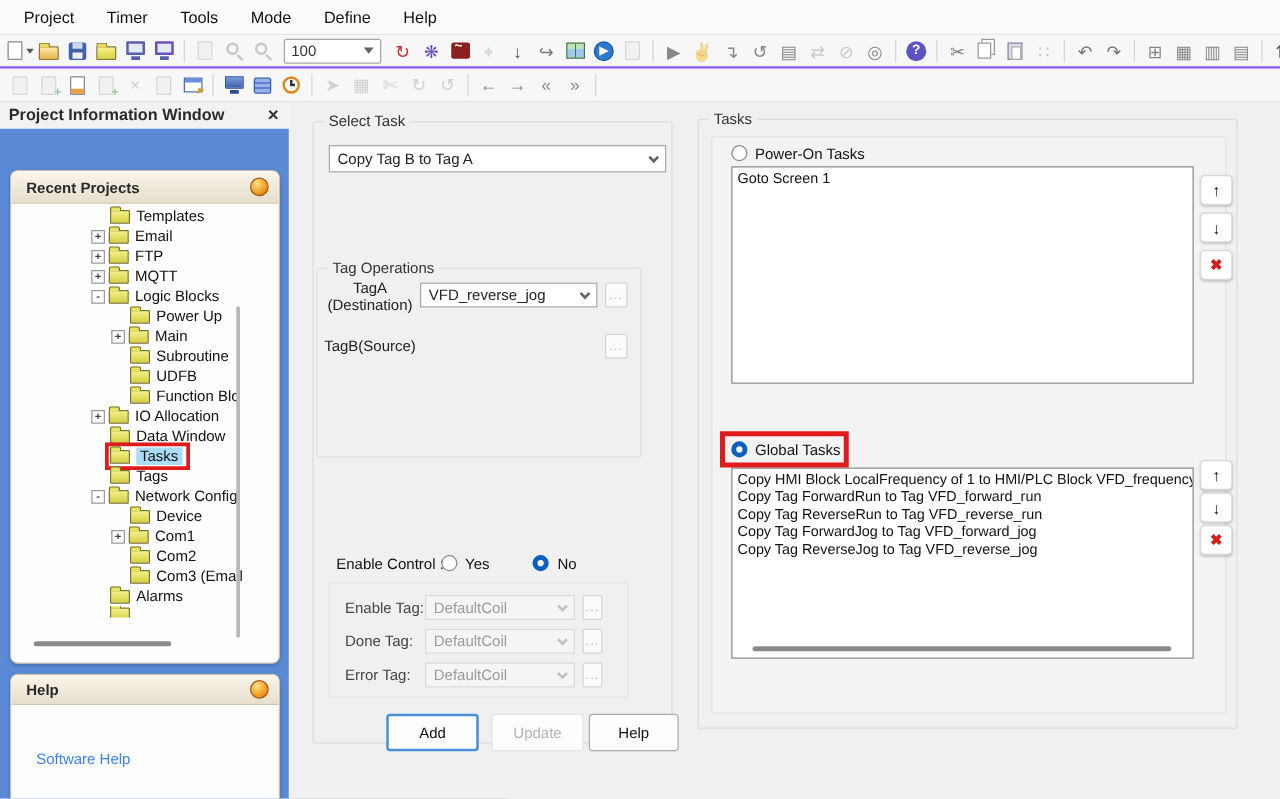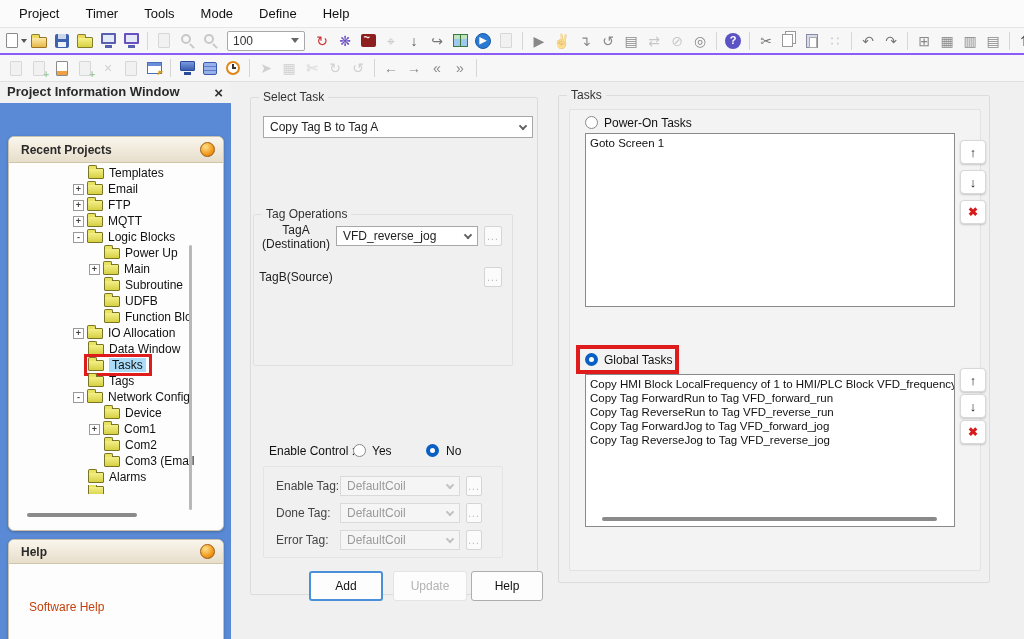--- a/index.html
+++ b/index.html
@@ -97,21 +97,21 @@
   .titem{display:inline-flex;align-items:center;}
   .titem .tfolder{width:16px;height:11px;background:linear-gradient(#f4f08a,#d6d042);border:1px solid #7a7426;
         border-radius:1px;position:relative;margin-right:5px;flex:none;margin-top:1px;}
   .titem .tfolder::before{content:"";position:absolute;top:-4px;left:-1px;width:7px;height:3px;background:#e8e460;
         border:1px solid #7a7426;border-bottom:none;border-radius:2px 2px 0 0;}
   .tlabel{font-size:12px;color:#111;}
   .tlabel.sel{background:#aadcf7;padding:0 3px;}
   .titem.rb{outline:3px solid #e01b1b;outline-offset:1px;padding-right:2px;}
   .tree-vscroll{position:absolute;left:180px;top:108px;width:3px;height:265px;background:#b8b8b8;border-radius:2px;}
   .tree-hscroll{position:absolute;left:18px;top:376px;width:110px;height:4px;background:#8a8a8a;border-radius:2px;}
-  #help-body-text{position:absolute;left:20px;top:60px;color:#c2410c;font-size:12px;}
+  #help-body-text{position:absolute;left:20px;top:60px;color:#3b82f6;font-size:12px;}
 
   
   .group{position:absolute;border:1px solid #dcdcdc;border-radius:2px;}
   .glabel{position:absolute;top:-8px;left:8px;background:#f0f0f0;padding:0 4px;color:#333;font-size:12px;}
   .combo{position:absolute;background:#fff;border:1px solid #a8a8a8;display:flex;align-items:center;
          padding:0 20px 0 6px;font-size:12px;color:#222;}
   .combo .chev{position:absolute;right:6px;top:50%;width:6px;height:6px;border-right:2px solid #606060;
          border-bottom:2px solid #606060;transform:translateY(-65%) rotate(45deg);}
   .combo.dis{background:#f5f5f5;border-color:#dadada;color:#9a9a9a;}
   .combo.dis .chev{border-color:#c0c0c0;}

